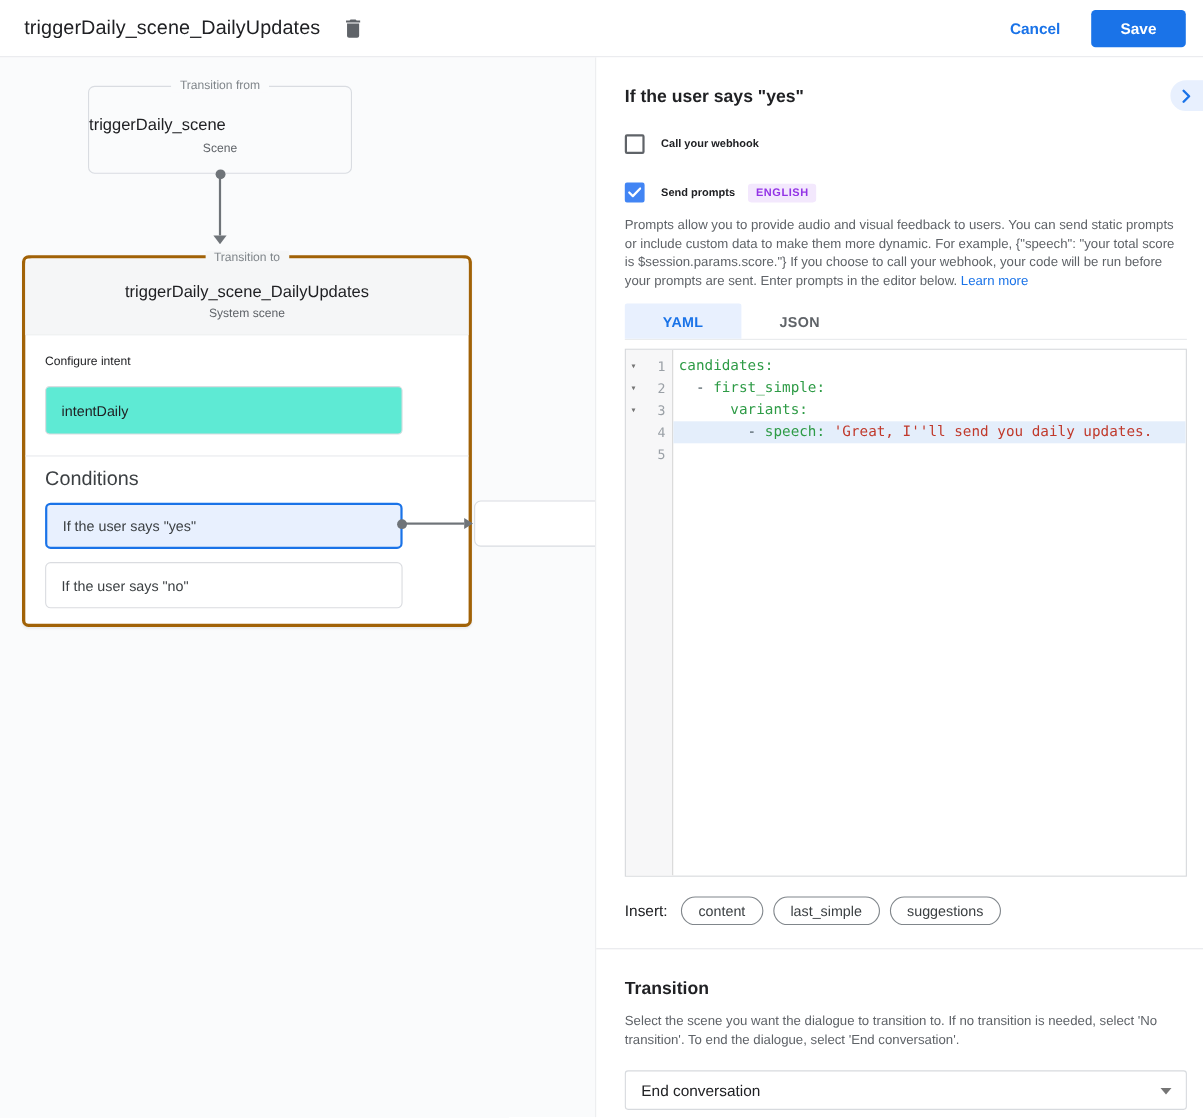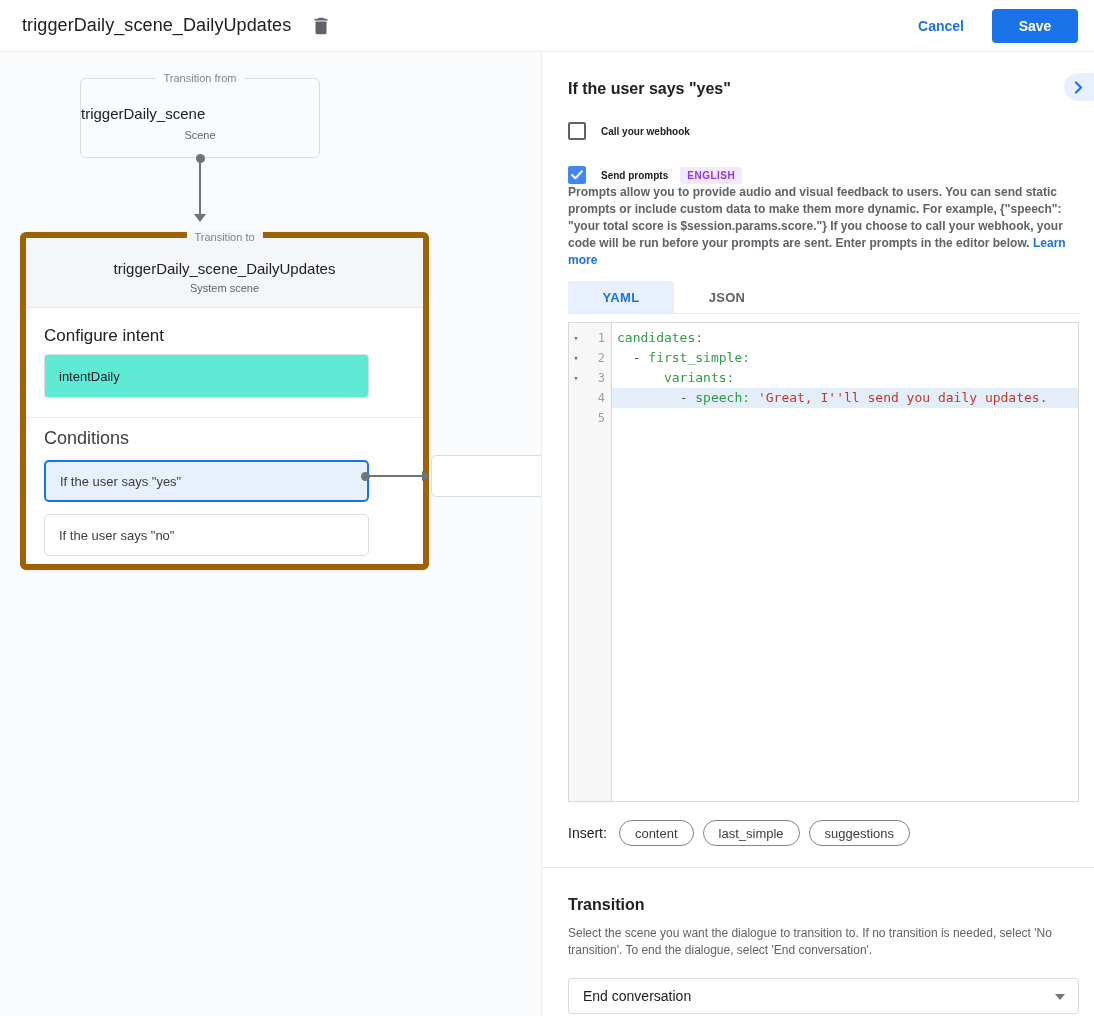--- a/index.html
+++ b/index.html
@@ -28,47 +28,47 @@
   .legend { position:absolute; top:-7px; left:50%; transform:translateX(-50%); font-size:11px; color:#80868b; background:#fafbfc; padding:0 8px; white-space:nowrap; }
   .node-title { position:absolute; top:26px; left:0; width:100%; text-align:left; font-size:15px; color:#202124; }
   .node-sub { position:absolute; top:50px; left:0; width:100%; text-align:center; font-size:11px; color:#5f6368; }
 
   .conn-dot { position:absolute; width:9px; height:9px; border-radius:50%; background:#6f7479; }
   .vline { position:absolute; width:1.5px; background:#6f7479; }
   .hline { position:absolute; height:1.5px; background:#6f7479; }
   .arrow-down { position:absolute; width:0; height:0; border-left:6px solid transparent; border-right:6px solid transparent; border-top:8px solid #6f7479; }
   .arrow-right { position:absolute; width:0; height:0; border-top:5px solid transparent; border-bottom:5px solid transparent; border-left:8px solid #6f7479; }
 
-  .scene-card { position:absolute; left:20px; top:180px; width:409px; height:338px; background:#fff; border:6px solid #a16207; border-radius:6px; box-shadow:0 1px 2px rgba(60,64,67,.08); }
+  .scene-card { position:absolute; left:20px; top:180px; width:409px; height:338px; background:#fff; border:3px solid #a16207; border-radius:6px; box-shadow:0 1px 2px rgba(60,64,67,.08); }
   .card-header { position:absolute; top:0; left:0; width:100%; height:70px; background:#f5f6f7; border-bottom:1px solid #e4e6e9; border-radius:6px 6px 0 0; }
   .card-legend { position:absolute; top:-7px; left:50%; transform:translateX(-50%); font-size:11px; color:#80868b; background:#f5f6f7; padding:0 8px; white-space:nowrap; }
   .card-title { position:absolute; top:22px; width:100%; text-align:center; font-size:15px; color:#202124; }
   .card-sub { position:absolute; top:44px; width:100%; text-align:center; font-size:11px; color:#5f6368; }
 
-  .section-label { position:absolute; left:18px; font-size:17px; color:#202124; }
+  .section-label { position:absolute; left:18px; font-size:11px; color:#202124; }
   .intent-field { position:absolute; left:18px; top:116px; width:325px; height:44px; border:1px solid #dadce0; border-radius:4px; background:#5eead4; font-size:13px; color:#202124; display:flex; align-items:center; padding-left:14px; cursor:text; }
   .card-divider { position:absolute; left:0; top:179px; width:100%; height:1px; background:#e8eaed; }
   .cond-label { top:190px; font-size:18px; color:#3c4043; }
   .cond-box { position:absolute; left:18px; width:325px; height:42px; border-radius:5px; display:flex; align-items:center; padding-left:14px; font-size:13px; color:#3c4043; cursor:pointer; background:#fff; border:1px solid #dadce0; }
   .cond-yes { top:222px; background:#e8f0fe; border:2px solid #1a73e8; }
   .cond-no { top:276px; }
   .target-box { position:absolute; left:431px; top:403px; width:140px; height:42px; background:#fff; border:1px solid #d9dce1; border-radius:6px; }
 
   
   .panel { position:absolute; top:52px; left:541px; width:553px; height:964px; background:#fff; border-left:1px solid #ebedef; padding:28px 16px 0 26px; z-index:20; }
   .panel-title { font-size:16px; color:#202124; }
   .collapse-pill { position:absolute; top:21px; right:0; width:30px; height:28px; background:#e8f0fe; border:none; border-radius:14px 0 0 14px; cursor:pointer; display:flex; align-items:center; justify-content:center; padding-right:2px; }
 
   .check-row { display:flex; align-items:center; margin-top:24px; }
   .checkbox { width:18px; height:18px; border:2px solid #5f6368; border-radius:2px; background:#fff; flex:0 0 auto; cursor:pointer; display:flex; align-items:center; justify-content:center; }
   .checkbox.checked { background:#4285f4; border-color:#4285f4; }
   .check-label { margin-left:15px; font-size:10px; font-weight:700; color:#202124; }
   .lang-badge { margin-left:12px; background:#f3e8fd; color:#9334e6; font-size:10px; font-weight:700; letter-spacing:.5px; padding:3px 7px; border-radius:3px; }
 
-  .prompts-desc { font-size:12px; line-height:17px; color:#5f6368; max-width:515px;font-weight:bold; }
+  .prompts-desc { margin-top:12px; font-size:12px; line-height:17px; color:#5f6368; max-width:515px; }
   .learn-more { color:#1a73e8; text-decoration:none; cursor:pointer; }
 
   .tabs { display:flex; margin-top:12px; }
   .tab { width:106px; height:32px; display:flex; align-items:center; justify-content:center; font-size:13px; font-weight:700; letter-spacing:.3px; color:#5f6368; cursor:pointer; border-radius:2px 2px 0 0; }
   .tab.active { background:#e8f0fe; color:#1a73e8; }
   .tabs-divider { height:1px; background:#e8eaed; width:511px; }
 
   .editor { margin-top:8px; width:511px; height:480px; display:flex; border:1px solid #d6d9dc; background:#fff; font-family:"DejaVu Sans Mono", monospace; font-size:13px; overflow:hidden; }
   .gutter { width:43px; background:#f7f7f8; border-right:1px solid #d8d8d8; padding-top:5px; flex:0 0 auto; }
   .grow { height:20px; display:flex; align-items:center; }

